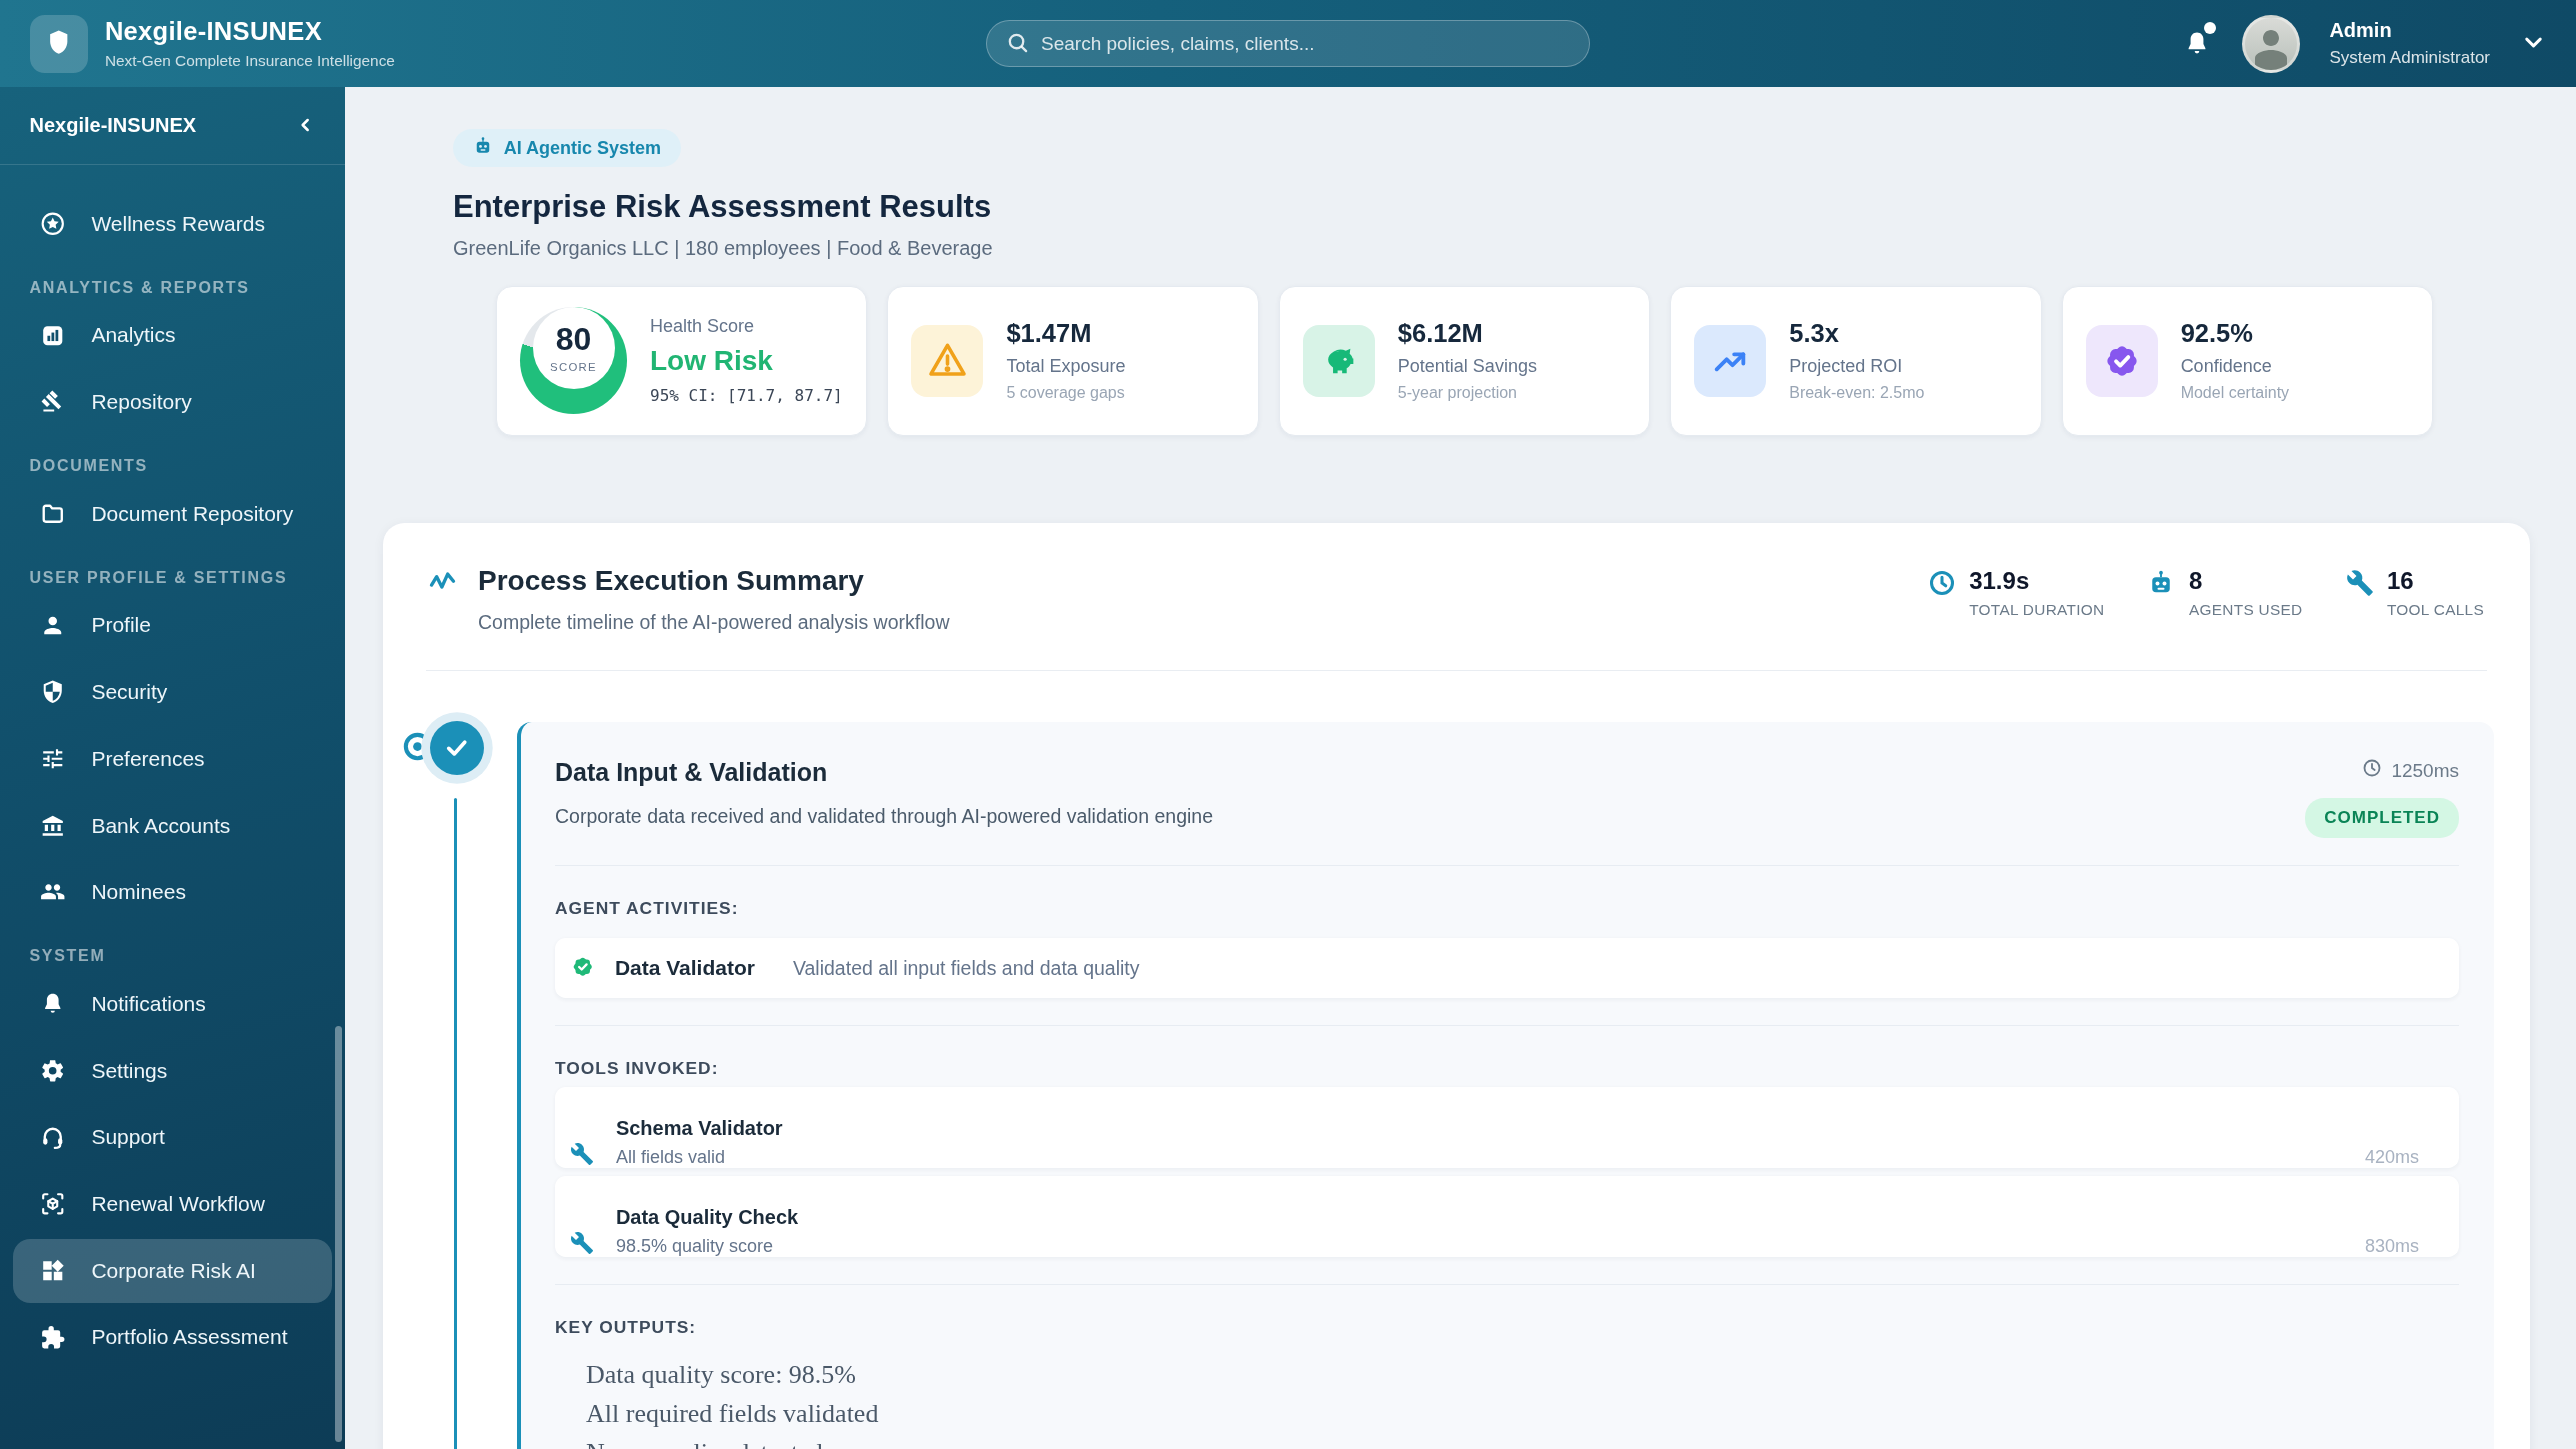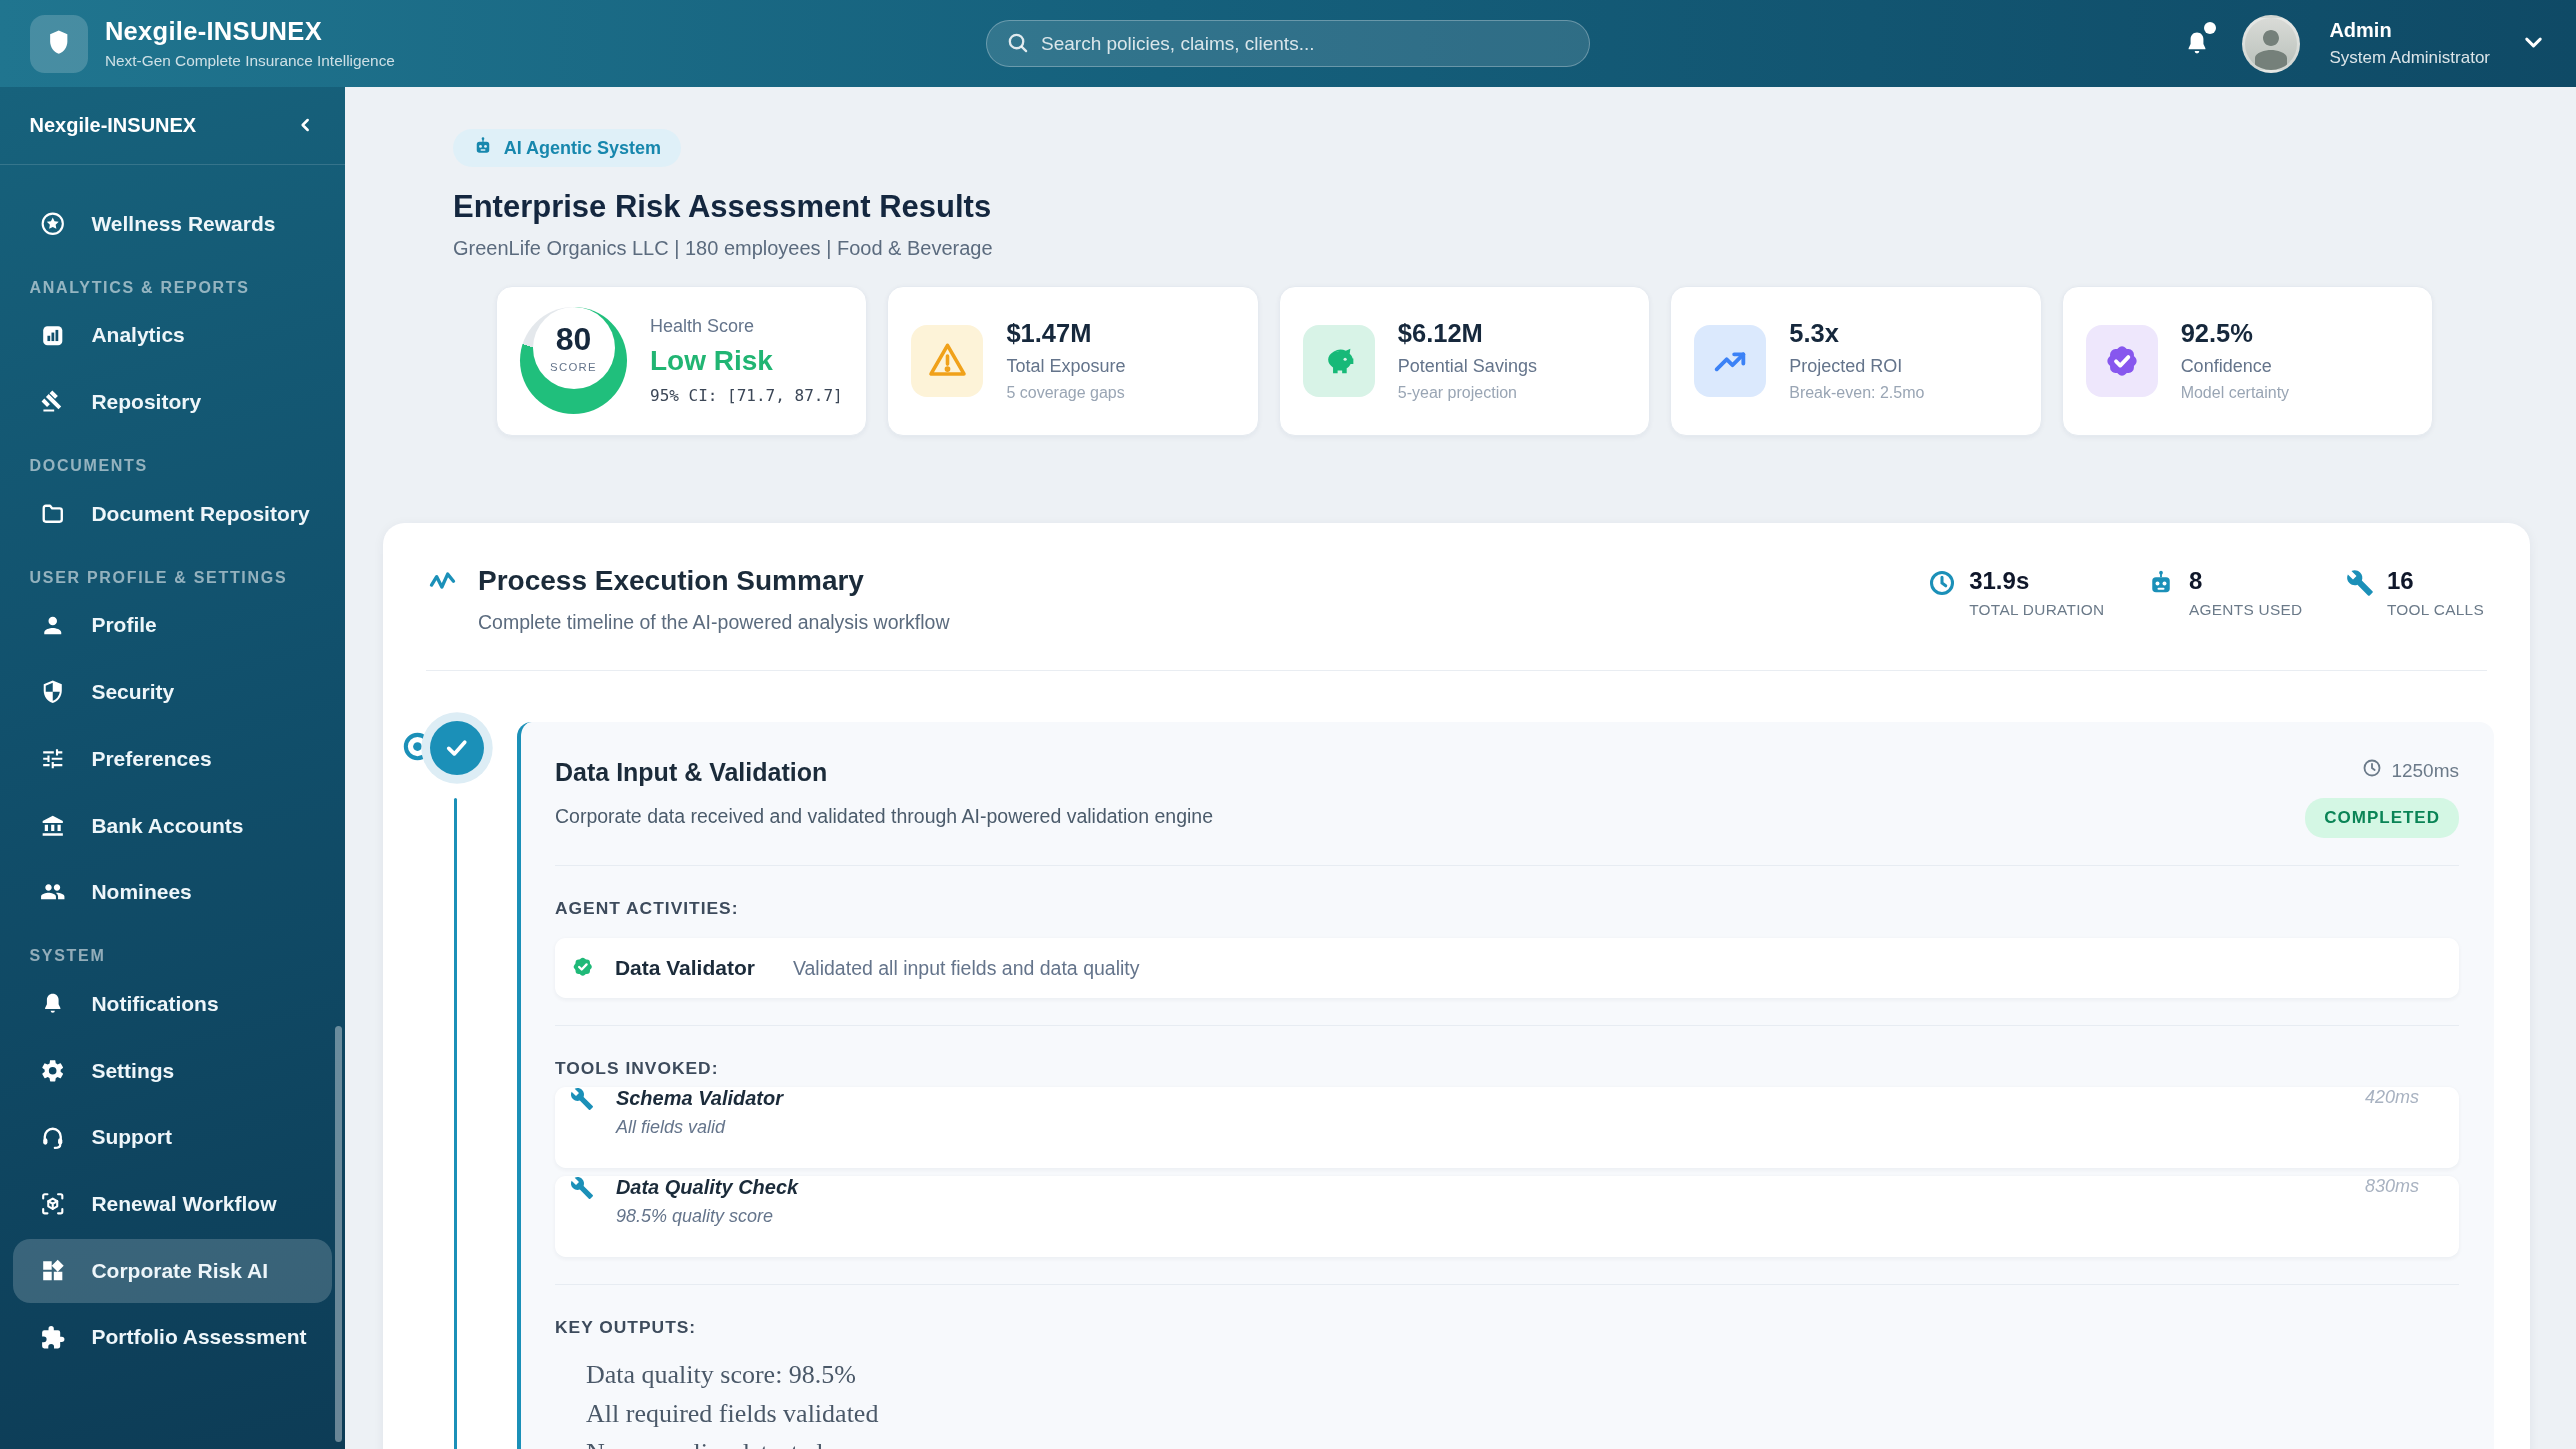--- a/index.html
+++ b/index.html
@@ -35,21 +35,21 @@
   
   .sidebar { position:fixed; left:0; top:87px; bottom:0; width:345px;
     background:linear-gradient(165deg,#17627c 0%,#11506c 45%,#0d3c56 100%); z-index:20; }
   .brandrow { height:78px; display:flex; align-items:center; justify-content:space-between;
     padding:0 29.5px; border-bottom:1.3px solid rgba(255,255,255,0.14); }
   .brand { color:#fff; font-size:20px; font-weight:bold; }
   .nav { padding-top:24px; }
   .navlabel { margin:23px 0 6.7px 29.5px; color:rgba(255,255,255,0.55); font-size:16px;
     font-weight:bold; letter-spacing:1.7px; }
   .navitem { height:64px; margin:2.7px 13.4px; border-radius:17.4px; display:flex; align-items:center;
-    padding-left:27px; gap:25.5px; color:#eef6fa; font-size:21px; font-weight:700; cursor:pointer; }
+    padding-left:27px; gap:25.5px; color:#eef6fa; font-size:21px; font-weight:400; cursor:pointer; }
   .navitem .nico { width:25.5px; height:25.5px; flex:0 0 25.5px; color:#fff; }
   .navitem.active { background:rgba(255,255,255,0.18); }
   .sb-scroll { position:absolute; right:2.7px; top:939px; width:7.4px; height:416px;
     background:rgba(255,255,255,0.38); border-radius:4px; }
 
   
   .main { position:absolute; left:345px; top:87px; width:2231px; height:1362px;
     padding:42px 46px 0 38px; }
   .page-header { padding-left:70px; }
   .ai-badge { display:inline-flex; align-items:center; gap:10.7px; height:38px;
@@ -110,22 +110,22 @@
   .status-pill { background:#d4f7e4; color:#0a8456; font-size:17px; font-weight:bold;
     letter-spacing:1px; padding:10px 19px; border-radius:19px; }
   .hdiv { margin-top:27px; border-top:1.3px solid #e7ecf2; }
   .seclabel { margin-top:32px; font-size:17.4px; font-weight:bold; color:#3d4b5c; letter-spacing:1px; }
   .agentrow { margin-top:19px; background:#fff; border-radius:10.7px; height:60px;
     display:flex; align-items:center; padding:0 20px 0 15.4px;
     box-shadow:0 1.3px 4px rgba(15,40,60,0.05); }
   .agent-name { margin-left:19px; font-size:21px; font-weight:bold; color:#1b2b3a; }
   .agent-desc { margin-left:38px; font-size:19.5px; color:#64748b; }
   .toolrow { margin-top:8px; background:#fff; border-radius:10.7px; height:81px;
-    display:flex; align-items:flex-start; padding:0 40px 0 15.4px;
-    box-shadow:0 1.3px 4px rgba(15,40,60,0.05);font-style:italic; }
+    display:flex; align-items:flex-end; padding:0 40px 0 15.4px;
+    box-shadow:0 1.3px 4px rgba(15,40,60,0.05); }
   .toolrow:first-of-type { margin-top:19px; }
   .tool-txt { margin-left:21.5px; }
   .tool-name { font-size:20px; font-weight:bold; color:#1b2b3a; }
   .tool-sub { font-size:18px; color:#64748b; margin-top:6.7px; }
   .tool-ms { margin-left:auto; font-size:18px; color:#a8b2c1; }
   .outputs { margin-top:17.4px; padding-left:31px; list-style:none; }
   .outputs li { font-size:26px; color:#4a5868; line-height:39px;font-family:Liberation Serif, serif; }
 </style>
 </head>
 <body>

